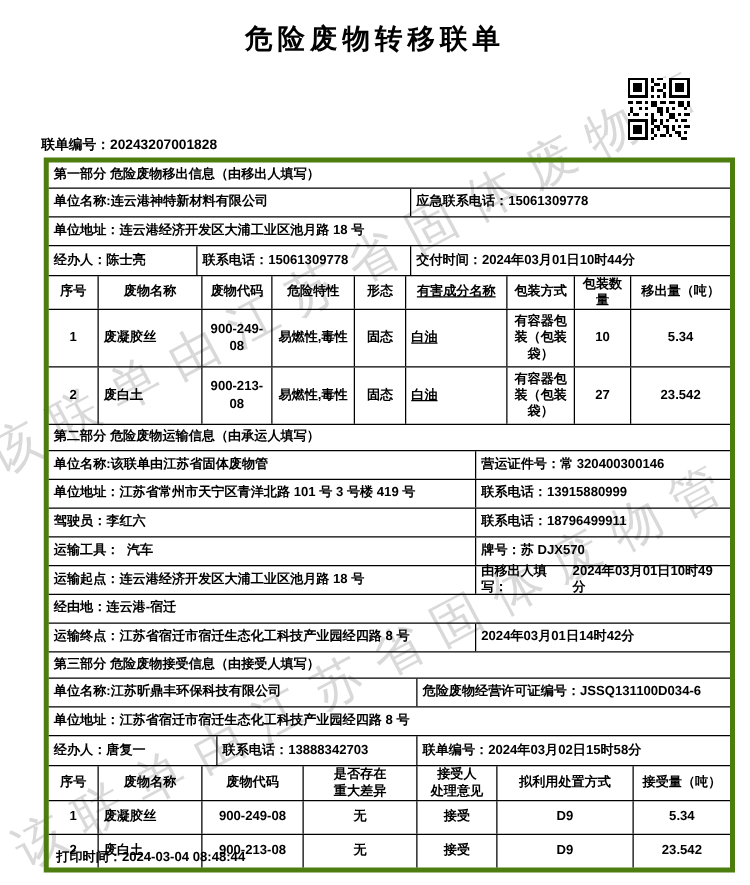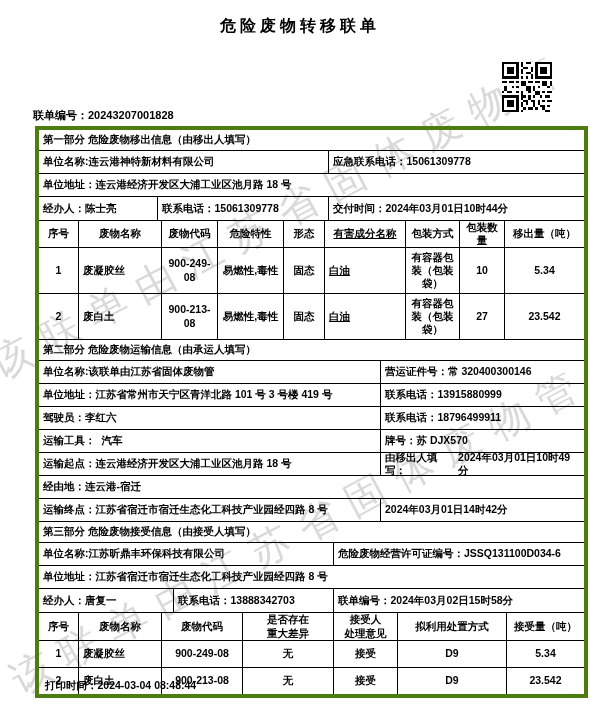--- a/index.html
+++ b/index.html
@@ -7,21 +7,21 @@
         font-family:"Liberation Sans","DejaVu Sans",sans-serif;font-weight:700;color:#000;}
   
   .wm{position:absolute;white-space:nowrap;font-size:40px;letter-spacing:14px;
       color:#8f8f8f;opacity:.33;font-weight:400;z-index:0;
       transform-origin:0 50%;transform:rotate(-28deg);
       font-family:"DejaVu Serif",serif;}
   .wm1{left:-6px;top:340px;}
   .wm2{left:14px;top:655px;}
   
   .title{position:absolute;left:0;right:0;top:16px;text-align:center;
-         font-size:16px;letter-spacing:4px;z-index:1;}
+         font-size:22px;letter-spacing:4px;z-index:1;}
   .qr{position:absolute;left:502px;top:62px;width:50px;height:50px;z-index:1;}
   .mno{position:absolute;left:33px;top:108px;font-size:11px;z-index:1;}
   
   .tbl{position:absolute;left:35px;top:126px;width:545px;border:4px solid #4d7c0f;
        z-index:1;font-size:10.5px;background:transparent;box-sizing:content-box;}
   .row{display:flex;border-top:1px solid #000;}
   .row:first-child{border-top:0;}
   .cell{border-left:1px solid #000;padding:1px 4px;display:flex;align-items:center;
         box-sizing:border-box;line-height:1.25;}
   .cell:first-child{border-left:0;}

